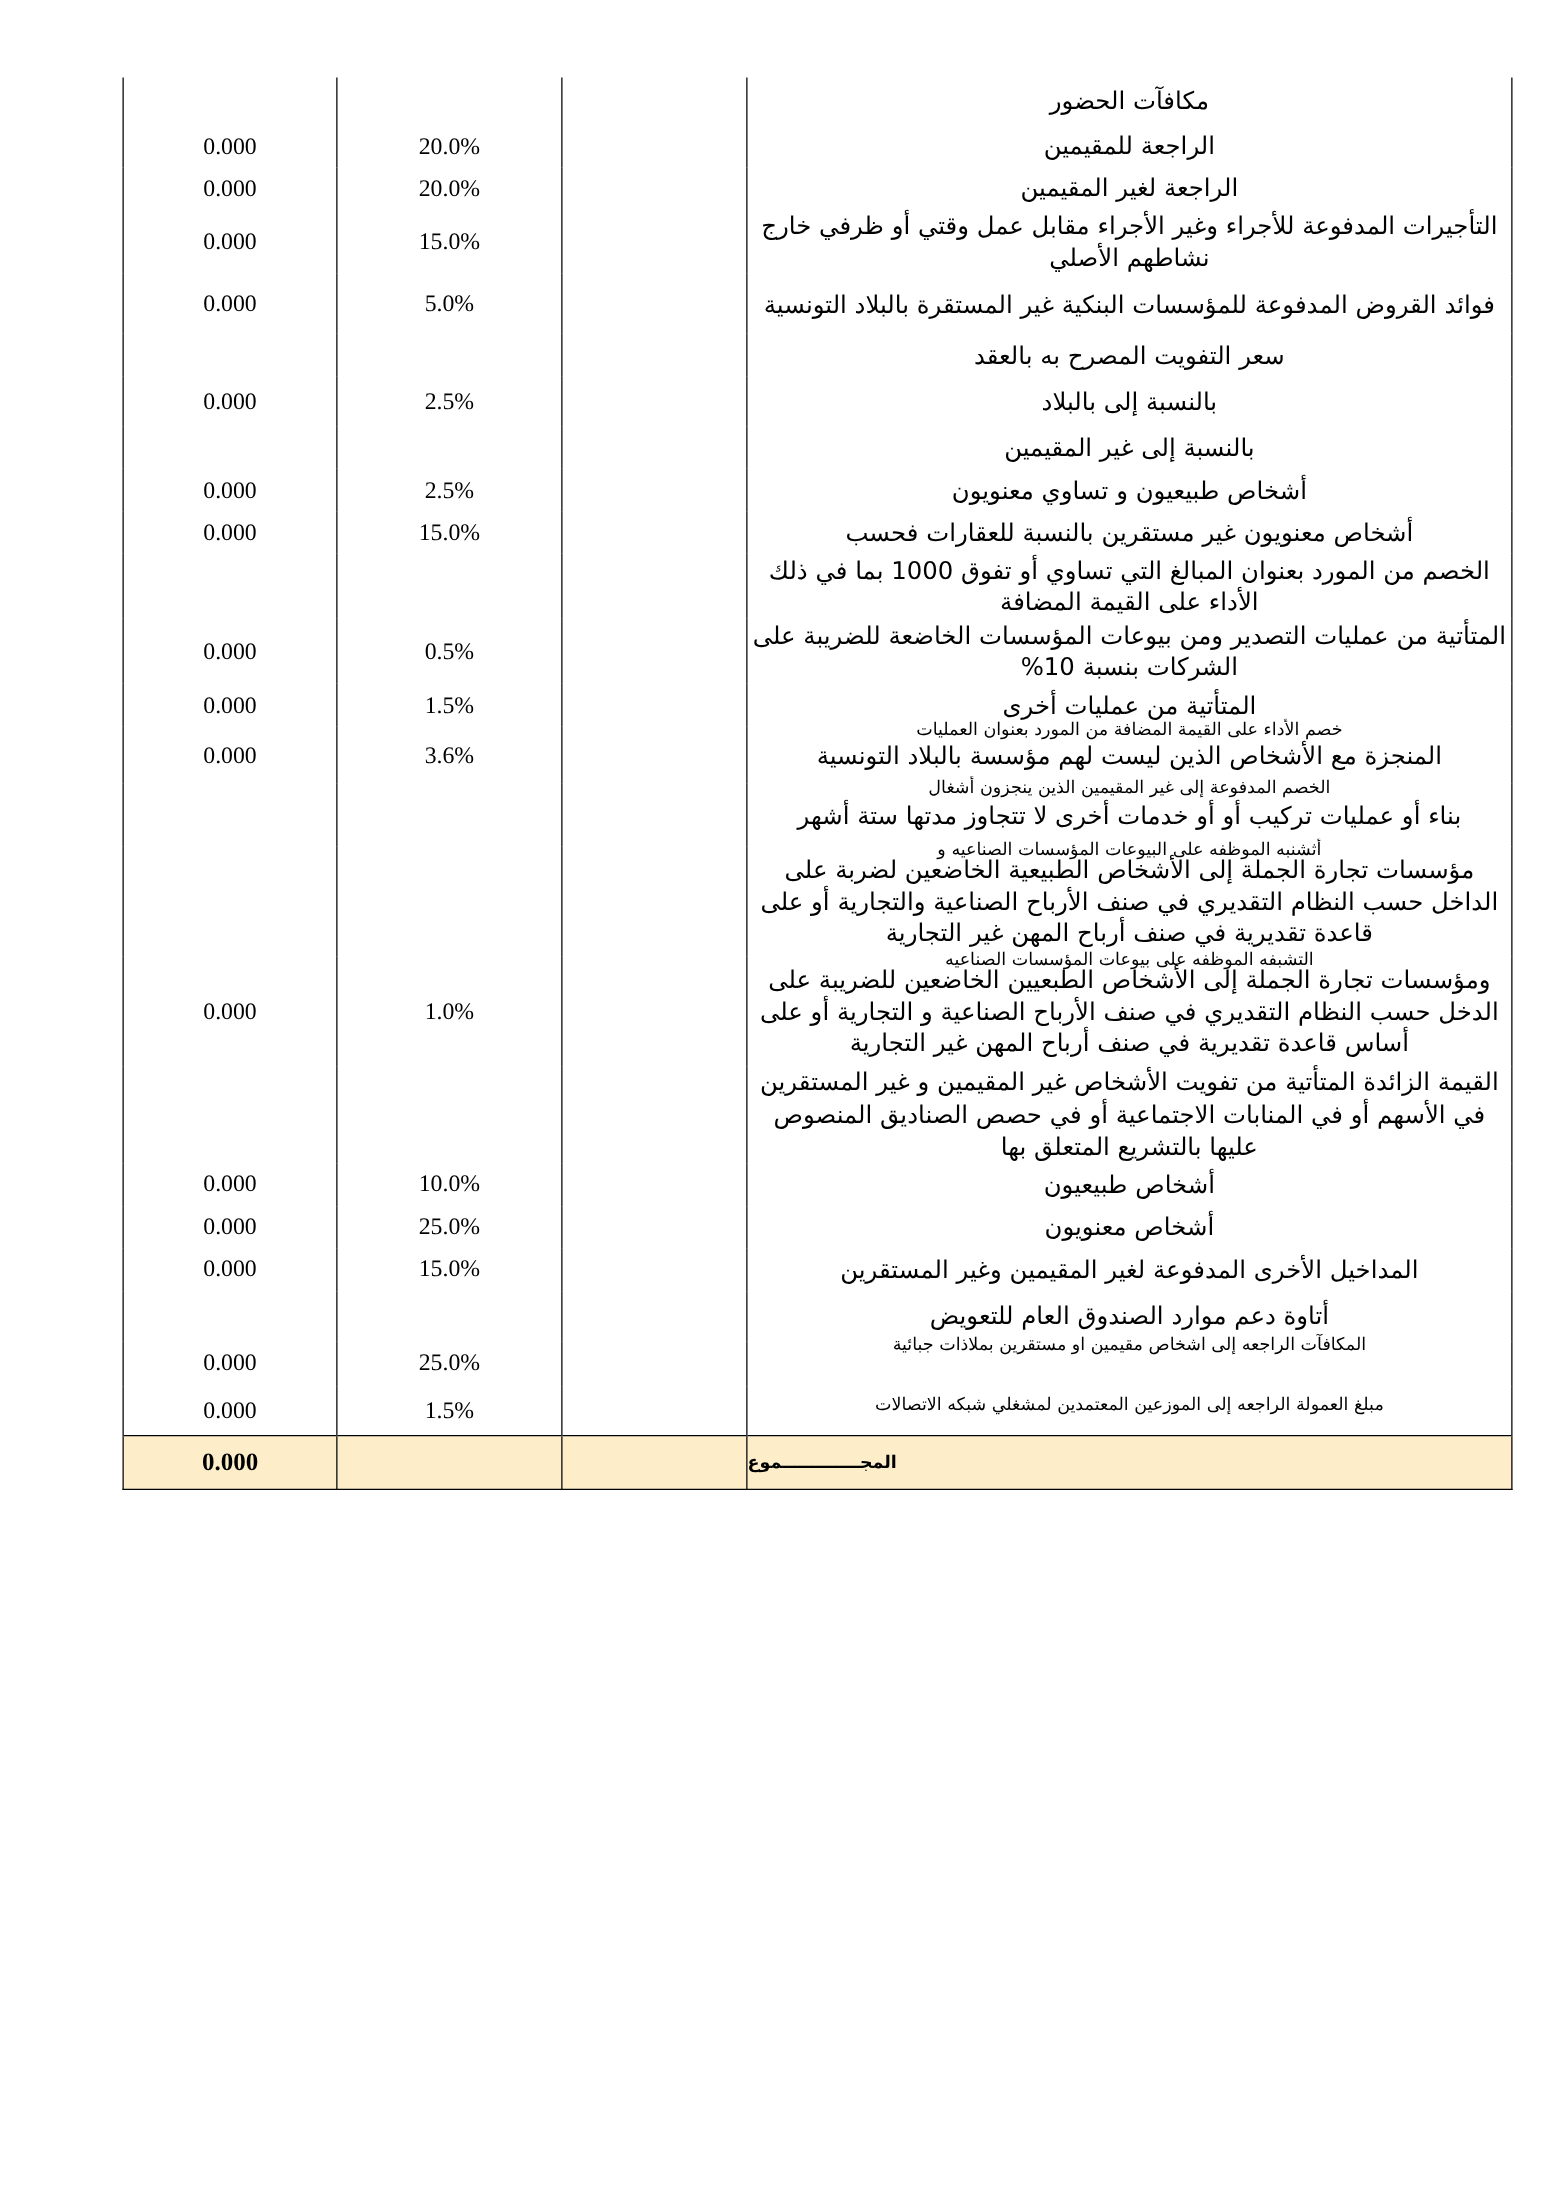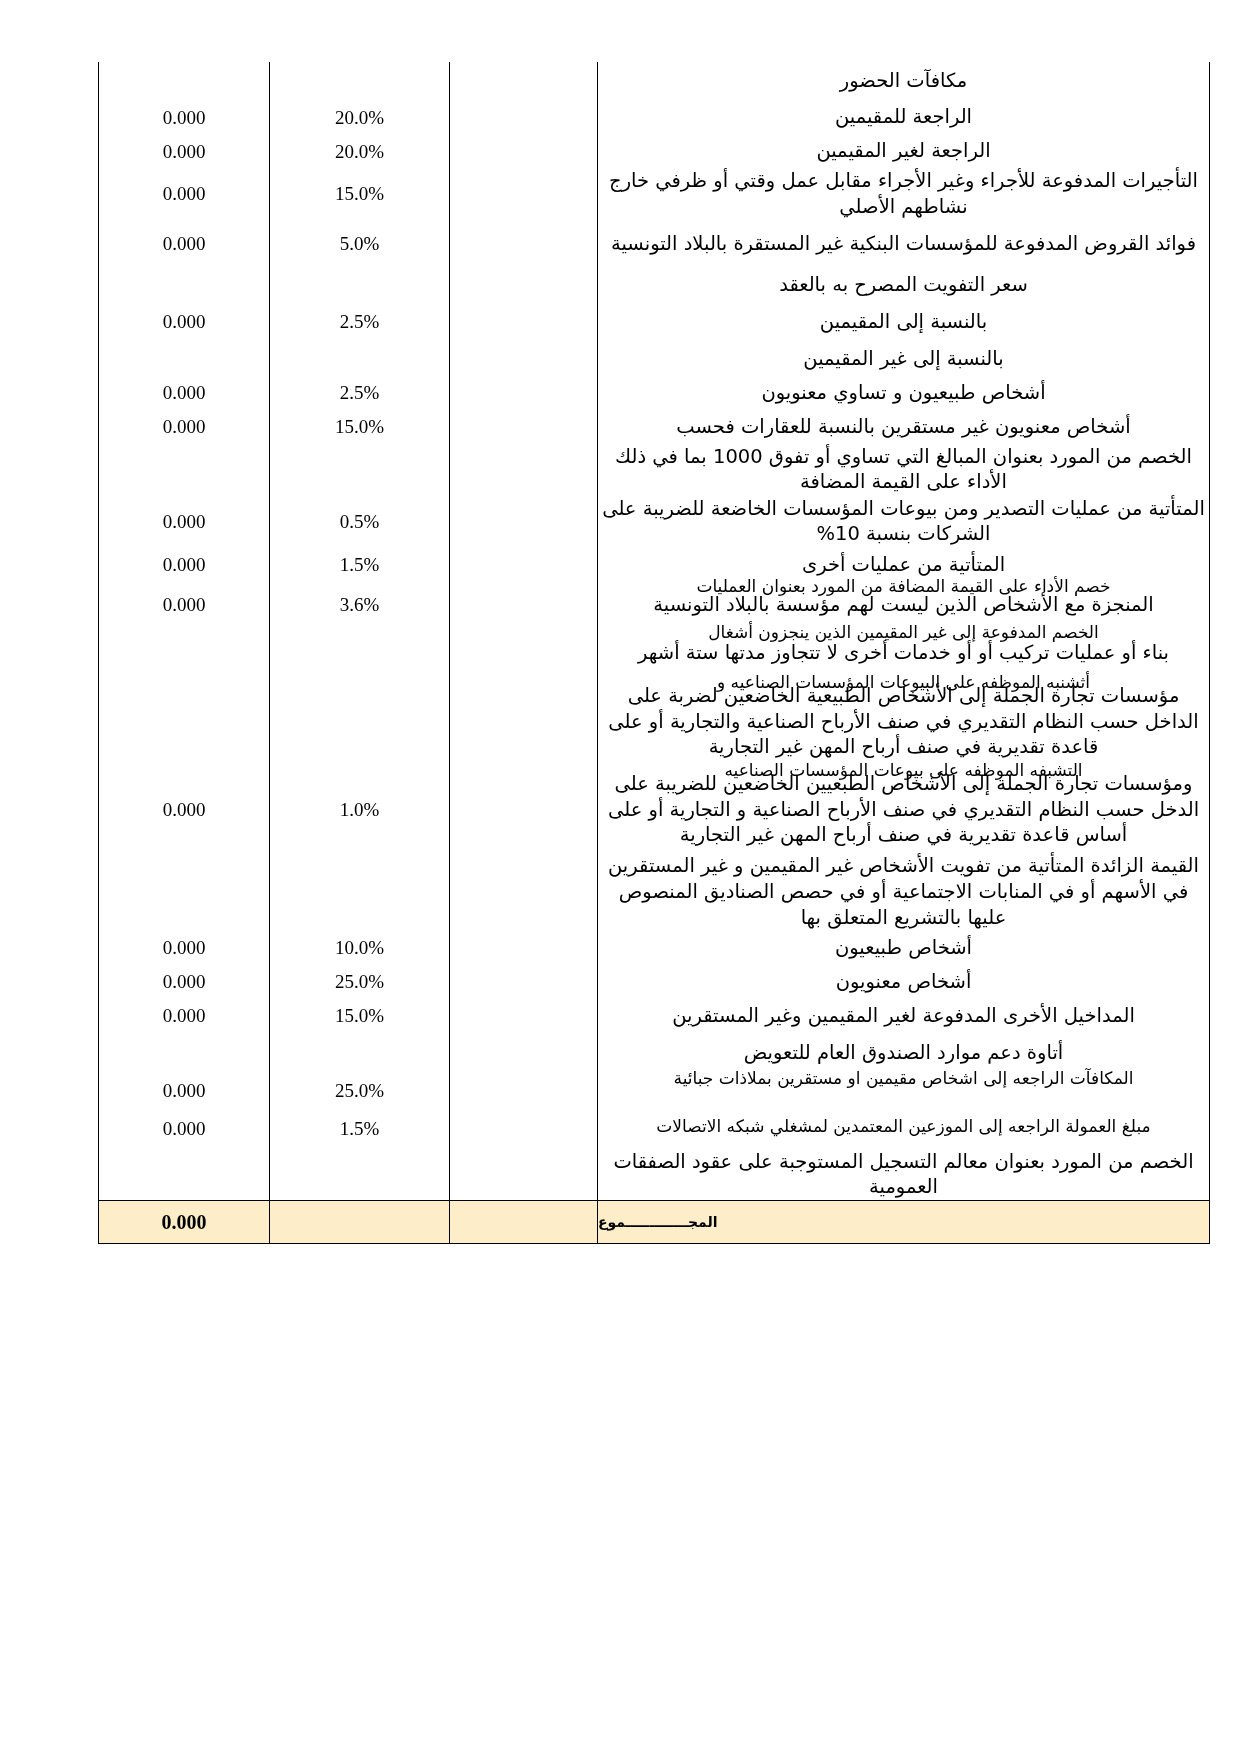--- a/index.html
+++ b/index.html
@@ -70,21 +70,21 @@
 
   .cell-blank { }
 
   
   .row-clip { position: relative; }
   .overflow-line {
     position: absolute;
     right: 8px;
     left: 8px;
     text-align: center;
-    font-size: 17px;
+    font-size: 14px;
     direction: rtl;
     white-space: nowrap;
     overflow: hidden;
     color: #000;
   }
 
   
   .total-row td {
     background: #fdeec9;
     border-top: 1.6px solid #000;
@@ -149,21 +149,21 @@
           <td class="cell-num">5.0%</td>
           <td class="cell-num edge-left">0.000</td>
         </tr>
         <tr style="height: 34px;">
           <td class="cell-desc tight edge-right">سعر التفويت المصرح به بالعقد</td>
           <td class="cell-num cell-blank"></td>
           <td class="cell-num"></td>
           <td class="cell-num edge-left"></td>
         </tr>
         <tr style="height: 40px;">
-          <td class="cell-desc tight edge-right">بالنسبة إلى المقيمين</td>
+          <td class="cell-desc tight edge-right">بالنسبة إلى بالبلاد</td>
           <td class="cell-num cell-blank"></td>
           <td class="cell-num">2.5%</td>
           <td class="cell-num edge-left">0.000</td>
         </tr>
         <tr style="height: 34px;">
           <td class="cell-desc tight edge-right">بالنسبة إلى غير المقيمين</td>
           <td class="cell-num cell-blank"></td>
           <td class="cell-num"></td>
           <td class="cell-num edge-left"></td>
         </tr>
@@ -255,26 +255,20 @@
           <td class="cell-desc tight edge-right row-clip"><span class="overflow-line" style="top: -6px;">المكافآت الراجعه إلى اشخاص مقيمين او مستقرين بملاذات جبائية</span></td>
           <td class="cell-num cell-blank"></td>
           <td class="cell-num">25.0%</td>
           <td class="cell-num edge-left">0.000</td>
         </tr>
         <tr style="height: 40px;">
           <td class="cell-desc tight edge-right row-clip"><span class="overflow-line" style="top: -6px; margin-top: 12px;">مبلغ العمولة الراجعه إلى الموزعين المعتمدين لمشغلي شبكه الاتصالات</span></td>
           <td class="cell-num cell-blank"></td>
           <td class="cell-num">1.5%</td>
           <td class="cell-num edge-left">0.000</td>
-        </tr>
-        <tr style="height: 52px;">
-          <td class="cell-desc tight edge-right">الخصم من المورد بعنوان معالم التسجيل المستوجبة على عقود الصفقات العمومية</td>
-          <td class="cell-num cell-blank"></td>
-          <td class="cell-num"></td>
-          <td class="cell-num edge-left"></td>
         </tr>
         <tr class="total-row">
           <td class="total-label edge-right">المجـــــــــــــموع</td>
           <td class="total-amount"></td>
           <td class="total-amount"></td>
           <td class="total-amount edge-left">0.000</td>
         </tr>
       </tbody>
   </table>
 

